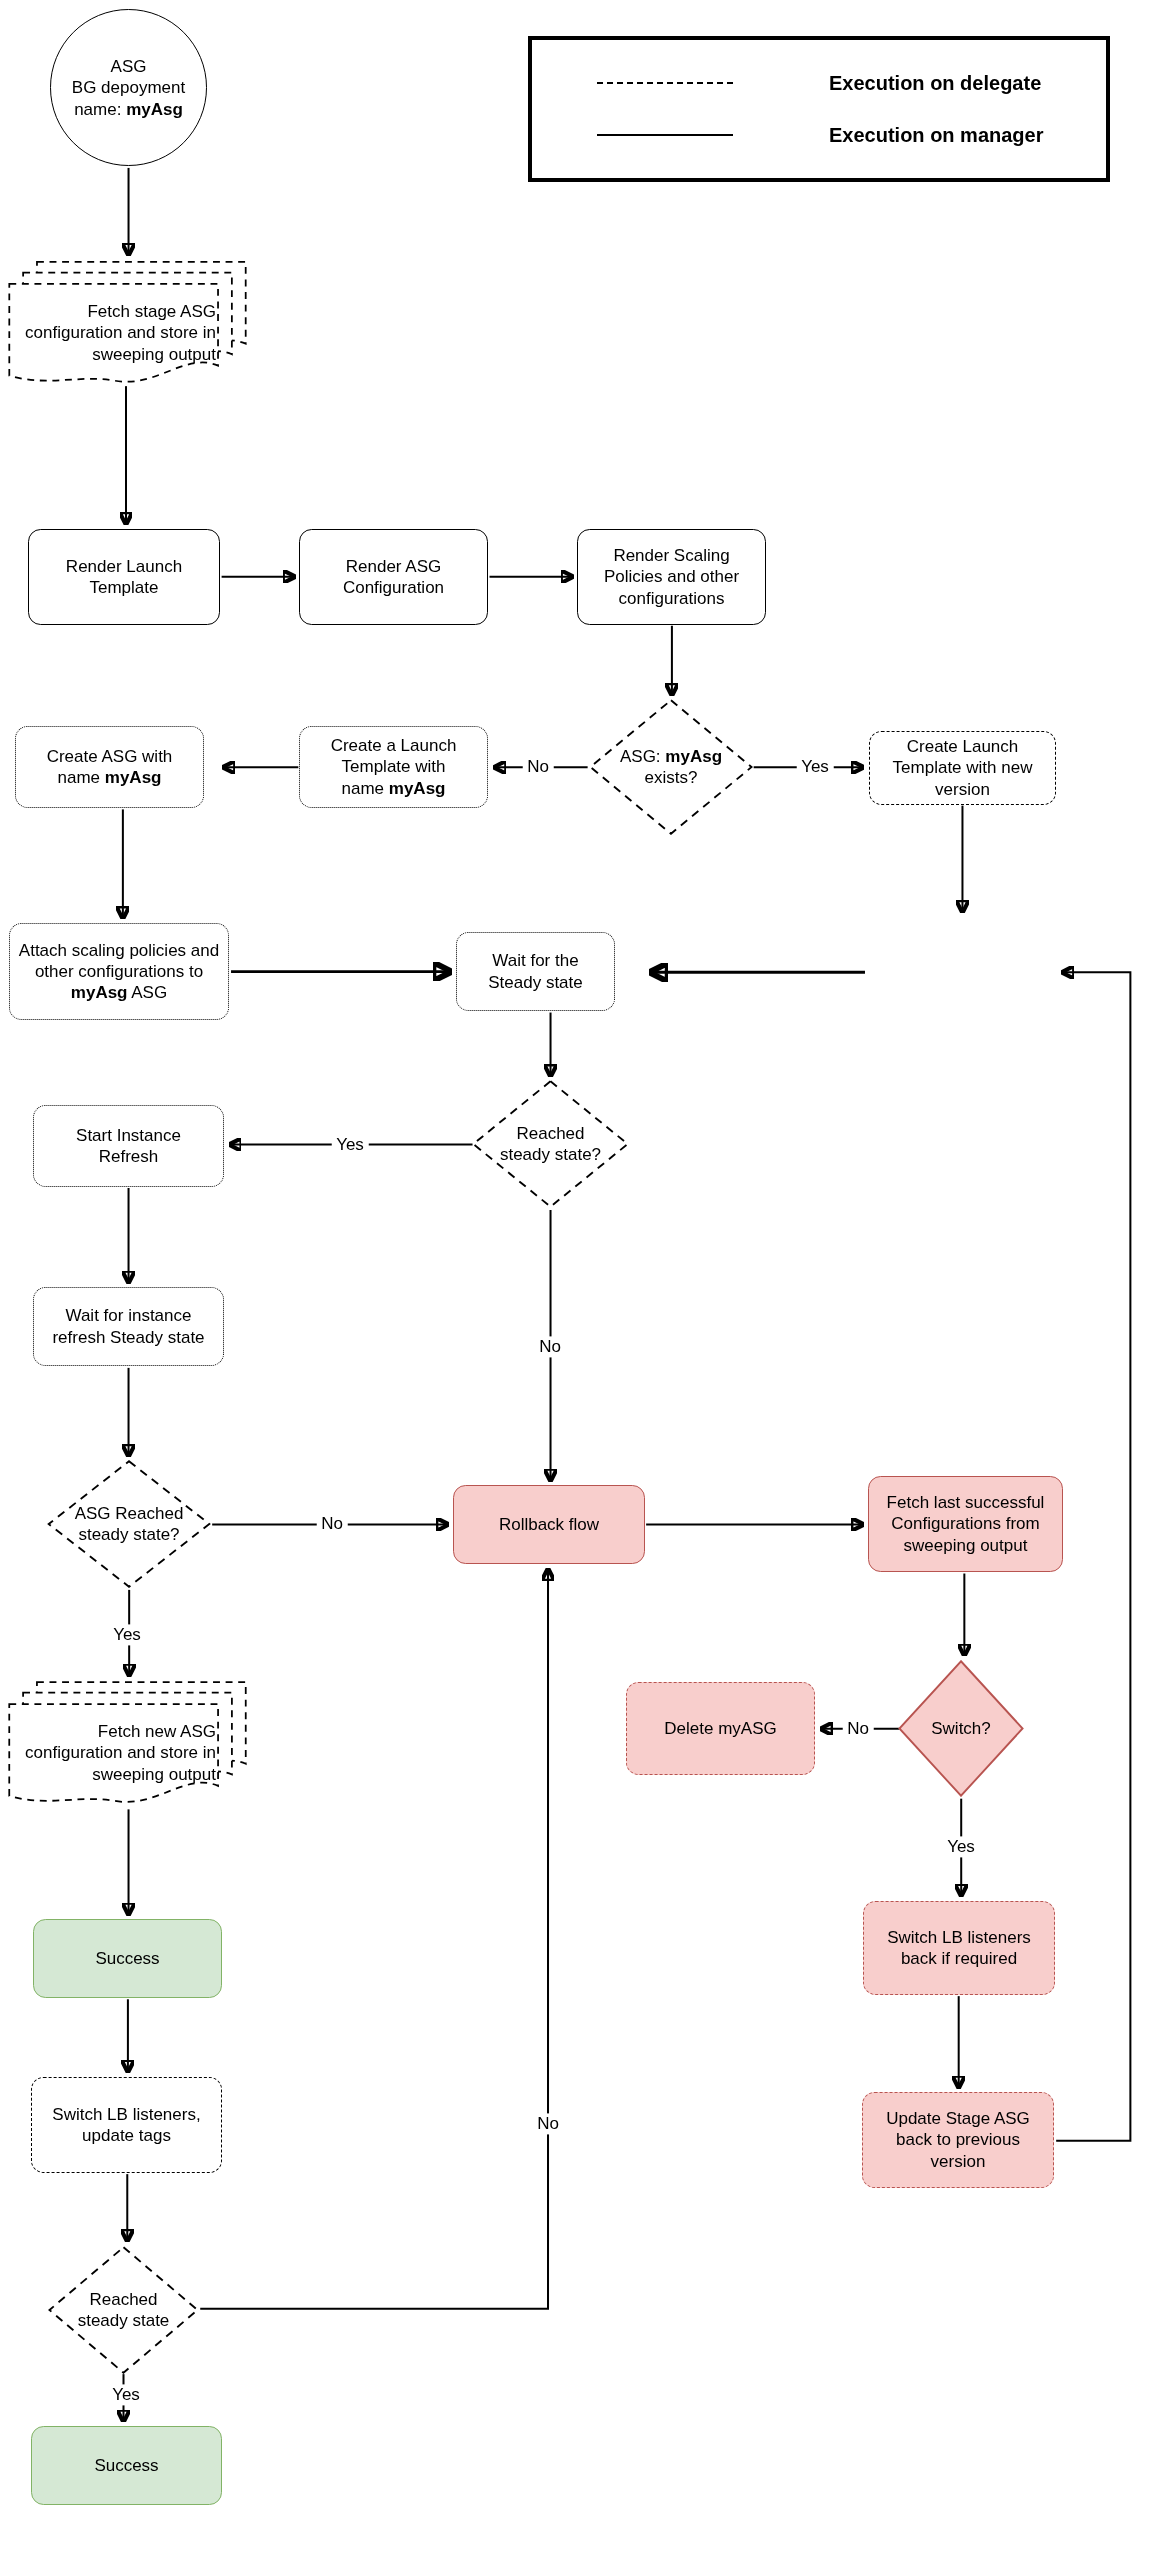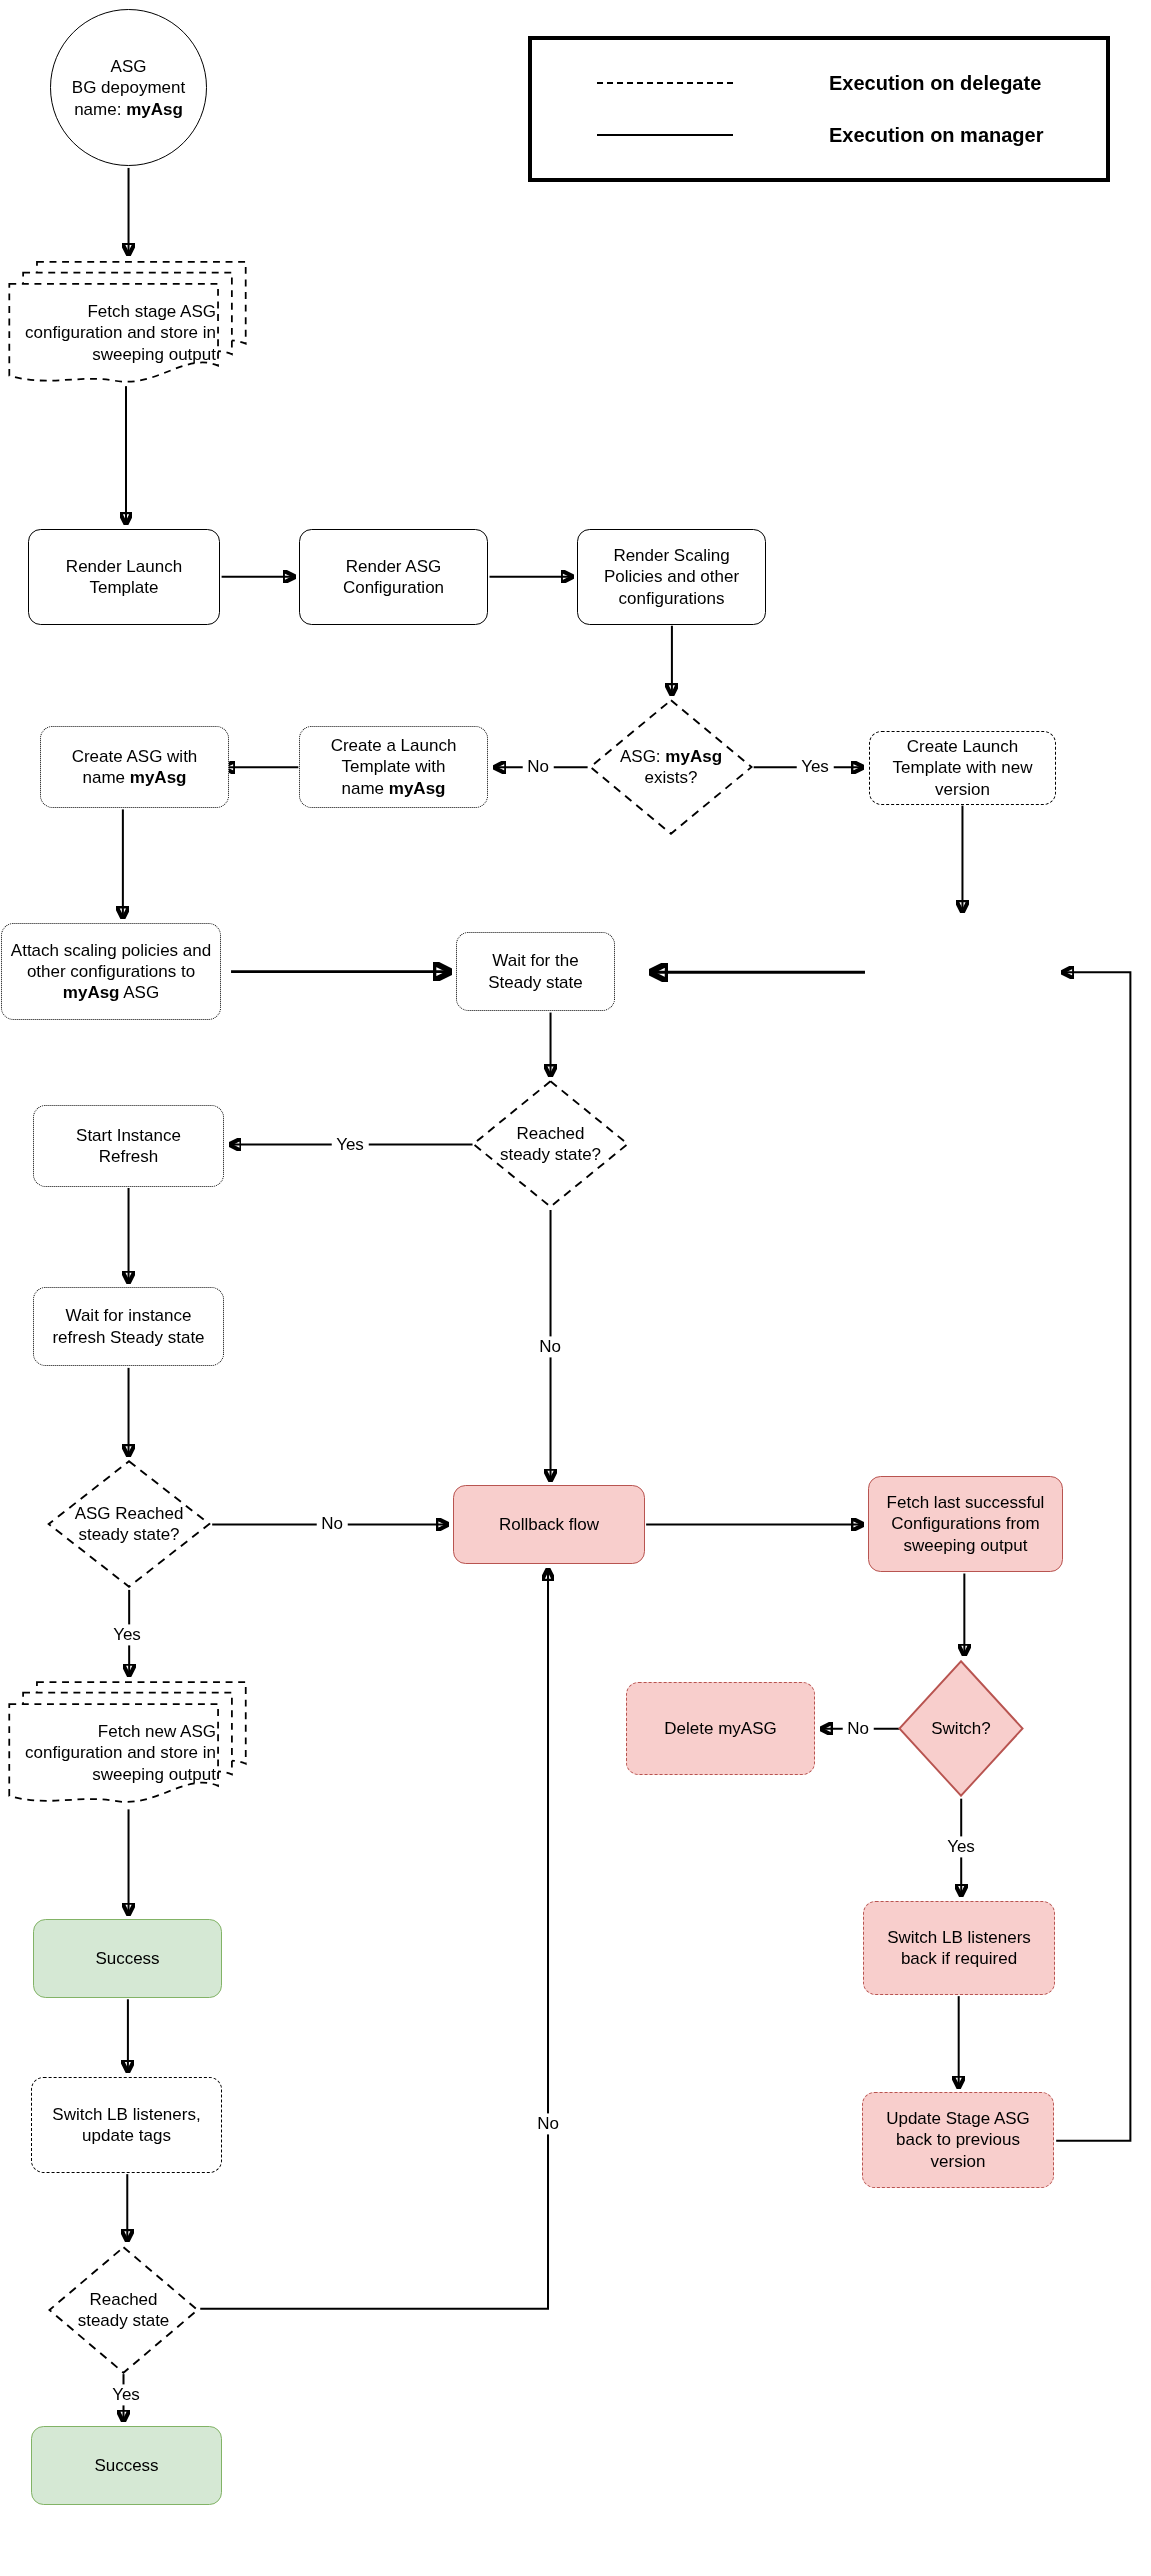--- a/index.html
+++ b/index.html
@@ -139,31 +139,31 @@
     <span>Render Scaling Policies and other configurations</span>
   </div>
 
   <div class="diamond" style="left:589px;top:699px;width:164px;height:136px;">
     <svg width="164" height="136" viewBox="0 0 260 216">
         <polygon points="130,2 258,108 130,214 2,108"></polygon>
       </svg>
     <div class="dlabel" style="width:119px;"><span>ASG: </span><b>myAsg</b><span> exists?</span></div>
   </div>
 
-  <div class="node dotted-black" style="left:40px;top:726px;width:189px;height:82px;padding:4px 28px;">
+  <div class="node dotted-black" style="left:15px;top:726px;width:189px;height:82px;padding:4px 28px;">
     <span><span>Create ASG with name </span><b>myAsg</b></span>
   </div>
   <div class="node dotted-black" style="left:299px;top:726px;width:189px;height:82px;padding:0 28px;">
     <span><span>Create a Launch Template with name </span><b>myAsg</b></span>
   </div>
   <div class="node dashed-black" style="left:869px;top:731px;width:187px;height:74px;padding:0 21.4px;">
     <span>Create Launch Template with new version</span>
   </div>
 
-  <div class="node dotted-black" style="left:1px;top:923px;width:220px;height:97px;padding:0 5px;">
+  <div class="node dotted-black" style="left:9px;top:923px;width:220px;height:97px;padding:0 5px;">
     <span><span>Attach scaling policies and other configurations to </span><b>myAsg</b><span> ASG</span></span>
   </div>
   <div class="node dotted-black" style="left:456px;top:932px;width:159px;height:79px;padding:0 15.7px;">
     <span>Wait for the Steady state</span>
   </div>
 
   <div class="diamond" style="left:472px;top:1080px;width:157px;height:128px;">
     <svg width="157" height="128" viewBox="0 0 250 204">
         <polygon points="125,2 248,102 125,202 2,102"></polygon>
       </svg>

